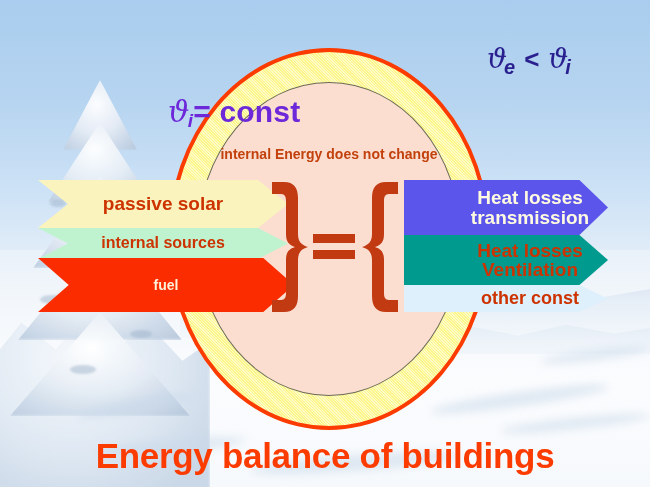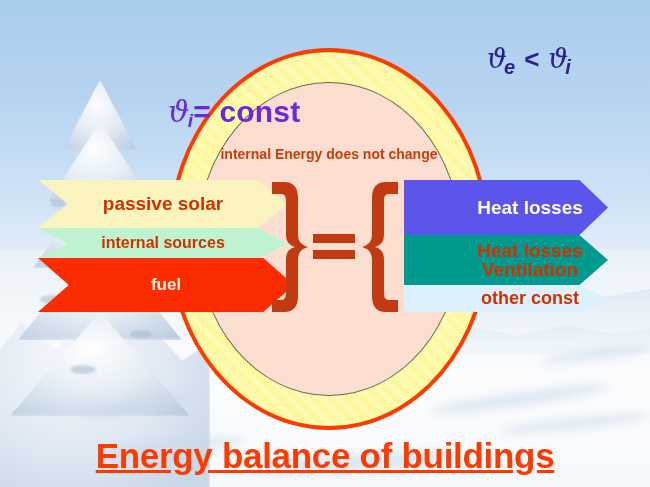--- a/index.html
+++ b/index.html
@@ -136,21 +136,21 @@
   .arrow-right{
     clip-path:polygon(0% 0%, 86% 0%, 100% 50%, 86% 100%, 0% 100%);
     padding-left:48px;
   }
 
   .a-passive{left:38px;top:180px;width:250px;height:48px;
     background:#fbf3bd;color:#cc3300;font-size:19px;}
   .a-internal{left:38px;top:228px;width:250px;height:31px;
     background:#bff3cf;color:#cc3300;font-size:16px;}
   .a-fuel{left:38px;top:258px;width:256px;height:54px;
-    background:#fb2d00;color:#fff0d8;font-size:17px;}
+    background:#fb2d00;color:#fff0d8;font-size:14px;}
 
   .a-heat-trans{left:404px;top:180px;width:204px;height:55px;
     background:#5b55ec;color:#fffbe0;font-size:19px;}
   .a-heat-vent{left:404px;top:235px;width:204px;height:50px;
     background:#009b8e;color:#cc3300;font-size:19px;}
   .a-other{left:404px;top:285px;width:204px;height:27px;
     background:#def0fb;color:#cc3300;font-size:18px;}
 
   
   .brace{
@@ -169,21 +169,20 @@
   .equals .b2{top:22px;}
 
   
   .title{
     position:absolute;left:0;top:436px;width:650px;
     text-align:center;
     color:#fb3b00;
     font-size:35px;font-weight:bold;
     letter-spacing:-.3px;
     white-space:nowrap;
-    text-decoration:underline;
   }
 </style>
 </head>
 <body>
 
 <div id="slide">
 
   <div class="bg">
     <div class="bg-sky"></div>
     <div class="bg-snowfield"></div>
@@ -249,20 +248,21 @@
 
   <div class="brace" style="left:358px;top:178px;">
     <svg width="44" height="138" viewBox="0 0 44 138" aria-hidden="true">
       <path d="M40 4 H28 C18 4 14 10 14 20 V56 C14 63 11 67 4 69 C11 71 14 75 14 82 V118 C14 128 18 134 28 134 H40 V122 H31 C27 122 26 119 26 115 V82 C26 74 23 71 17 69 C23 67 26 64 26 56 V23 C26 19 27 16 31 16 H40 Z" fill="#c23a12"></path>
     </svg>
   </div>
 
   <div class="arrow arrow-right a-heat-trans">
     <span>
       <span>Heat losses</span><br>
+      <span>transmission</span>
     </span>
   </div>
   <div class="arrow arrow-right a-heat-vent">
     <span>
       <span>Heat losses</span><br>
       <span>Ventilation</span>
     </span>
   </div>
   <div class="arrow arrow-right a-other">
     <span>other const</span>

